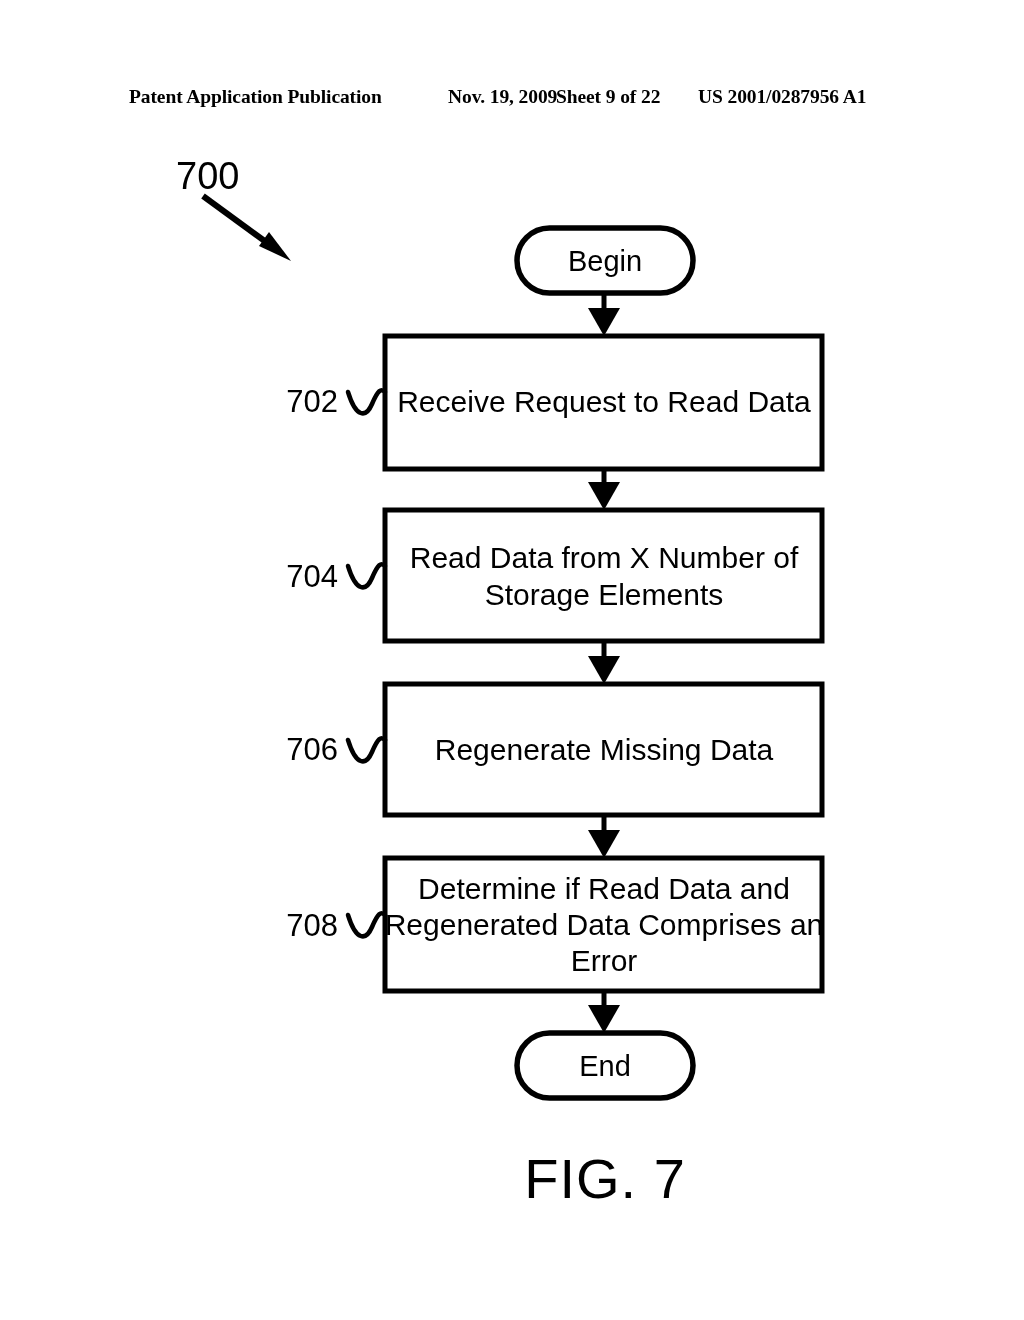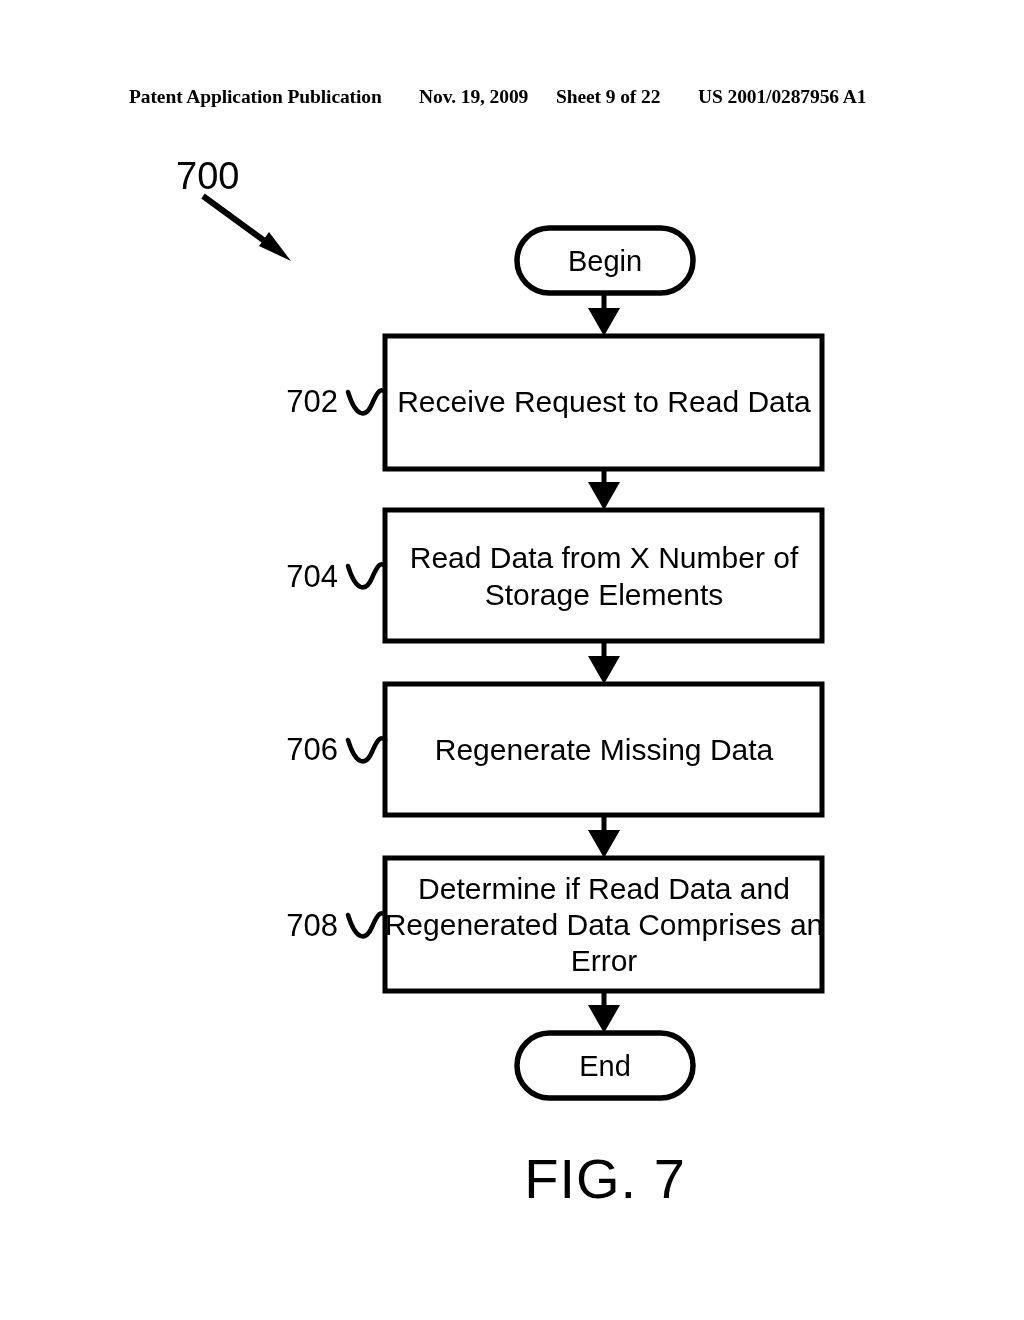--- a/index.html
+++ b/index.html
@@ -30,21 +30,21 @@
     font-size: 19.5px;
     letter-spacing: -0.1px;
     white-space: nowrap;
   }
   .hdr-pub {
     position: absolute;
     left: 129px;
   }
   .hdr-date {
     position: absolute;
-    left: 419px;
+    left: 448px;
     text-align: center;
   }
   .hdr-sheet {
     position: absolute;
     left: 556px;
   }
   .hdr-num {
     position: absolute;
     left: 698px;
   }

